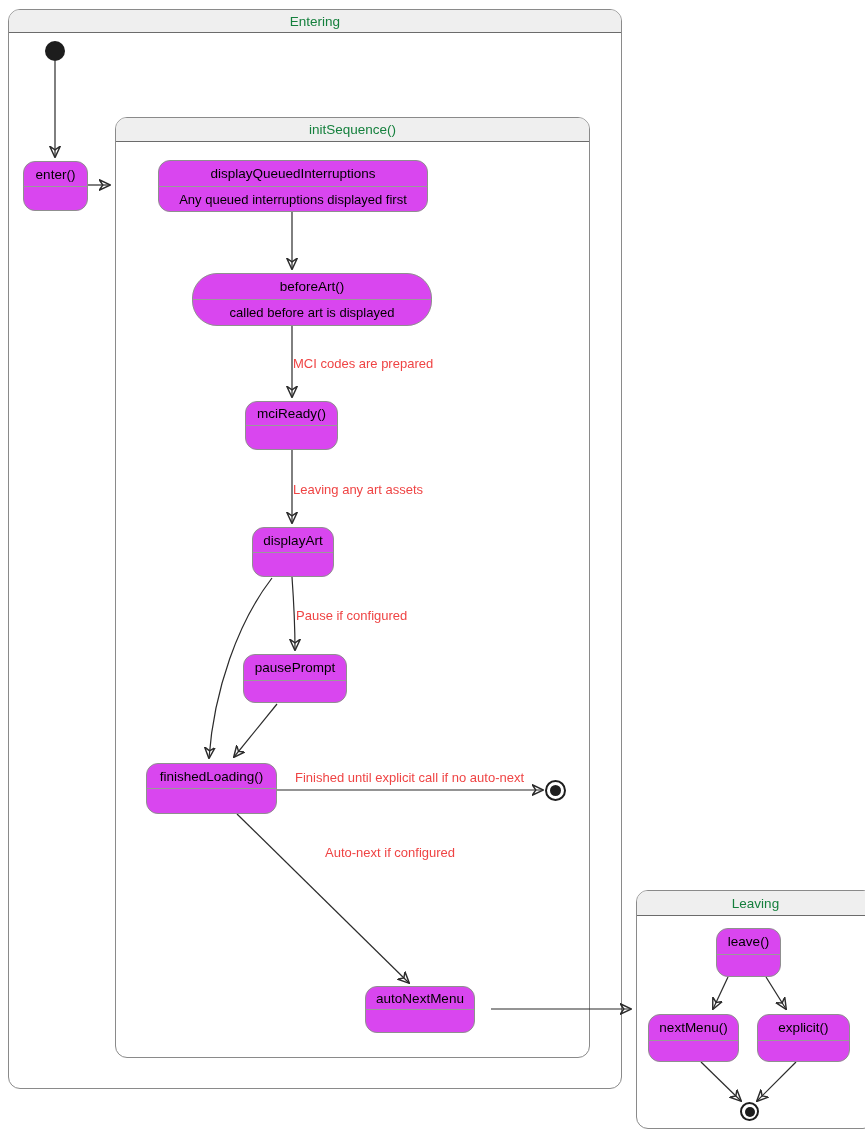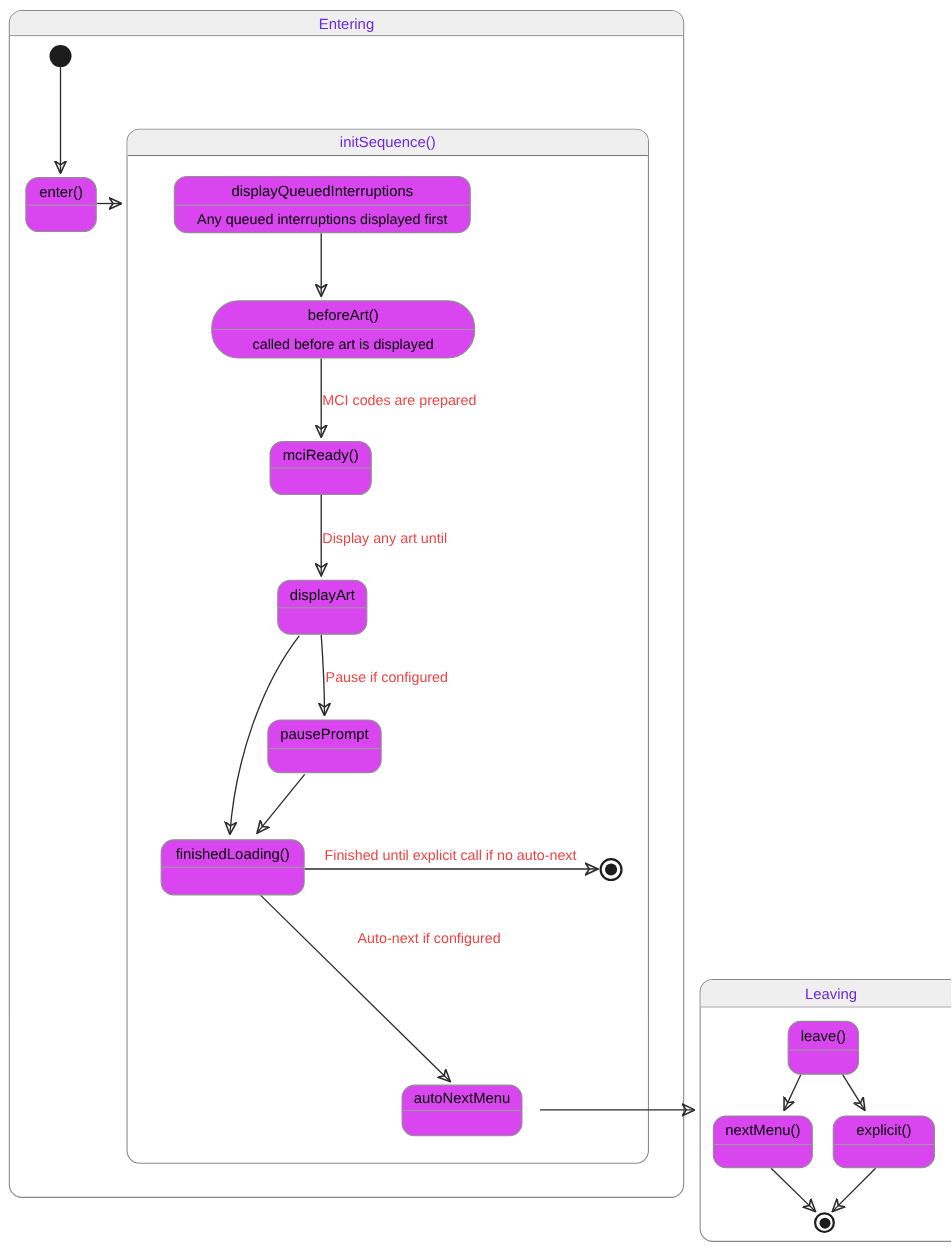--- a/index.html
+++ b/index.html
@@ -21,21 +21,21 @@
   }
   .chdr {
     height: 23px;
     background: #efefef;
     border-bottom: 1px solid #6b6b6b;
     border-radius: 10.5px 10.5px 0 0;
     display: flex;
     align-items: center;
     justify-content: center;
     font-size: 13.5px;
-    color: #6d28d9;
+    color: #15803d;
   }
   
   .state {
     position: absolute;
     border: 1.5px solid #8f8f8f;
     border-radius: 12px;
     background: #d946ef;
     display: flex;
     flex-direction: column;
     overflow: hidden;
@@ -202,21 +202,21 @@
     <div class="state-body"></div>
   </div>
 
   <div class="state" style="left:757px; top:1014px; width:93px; height:48px;">
     <div class="state-title" style="height:26px;">explicit()</div>
     <div class="state-body"></div>
   </div>
 
   <div class="edge-label" style="left:293px; top:356px;">MCI codes are prepared</div>
 
-  <div class="edge-label" style="left:293px; top:482px;">Display any art until</div>
+  <div class="edge-label" style="left:293px; top:482px;">Leaving any art assets</div>
 
   <div class="edge-label" style="left:296px; top:608px;">Pause if configured</div>
 
   <div class="edge-label" style="left:295px; top:770px;">Finished until explicit call if no auto-next</div>
 
   <div class="edge-label" style="left:280px; top:845px;margin-left:45px;">Auto-next if configured</div>
 
 </div>
 
 </body></html>

